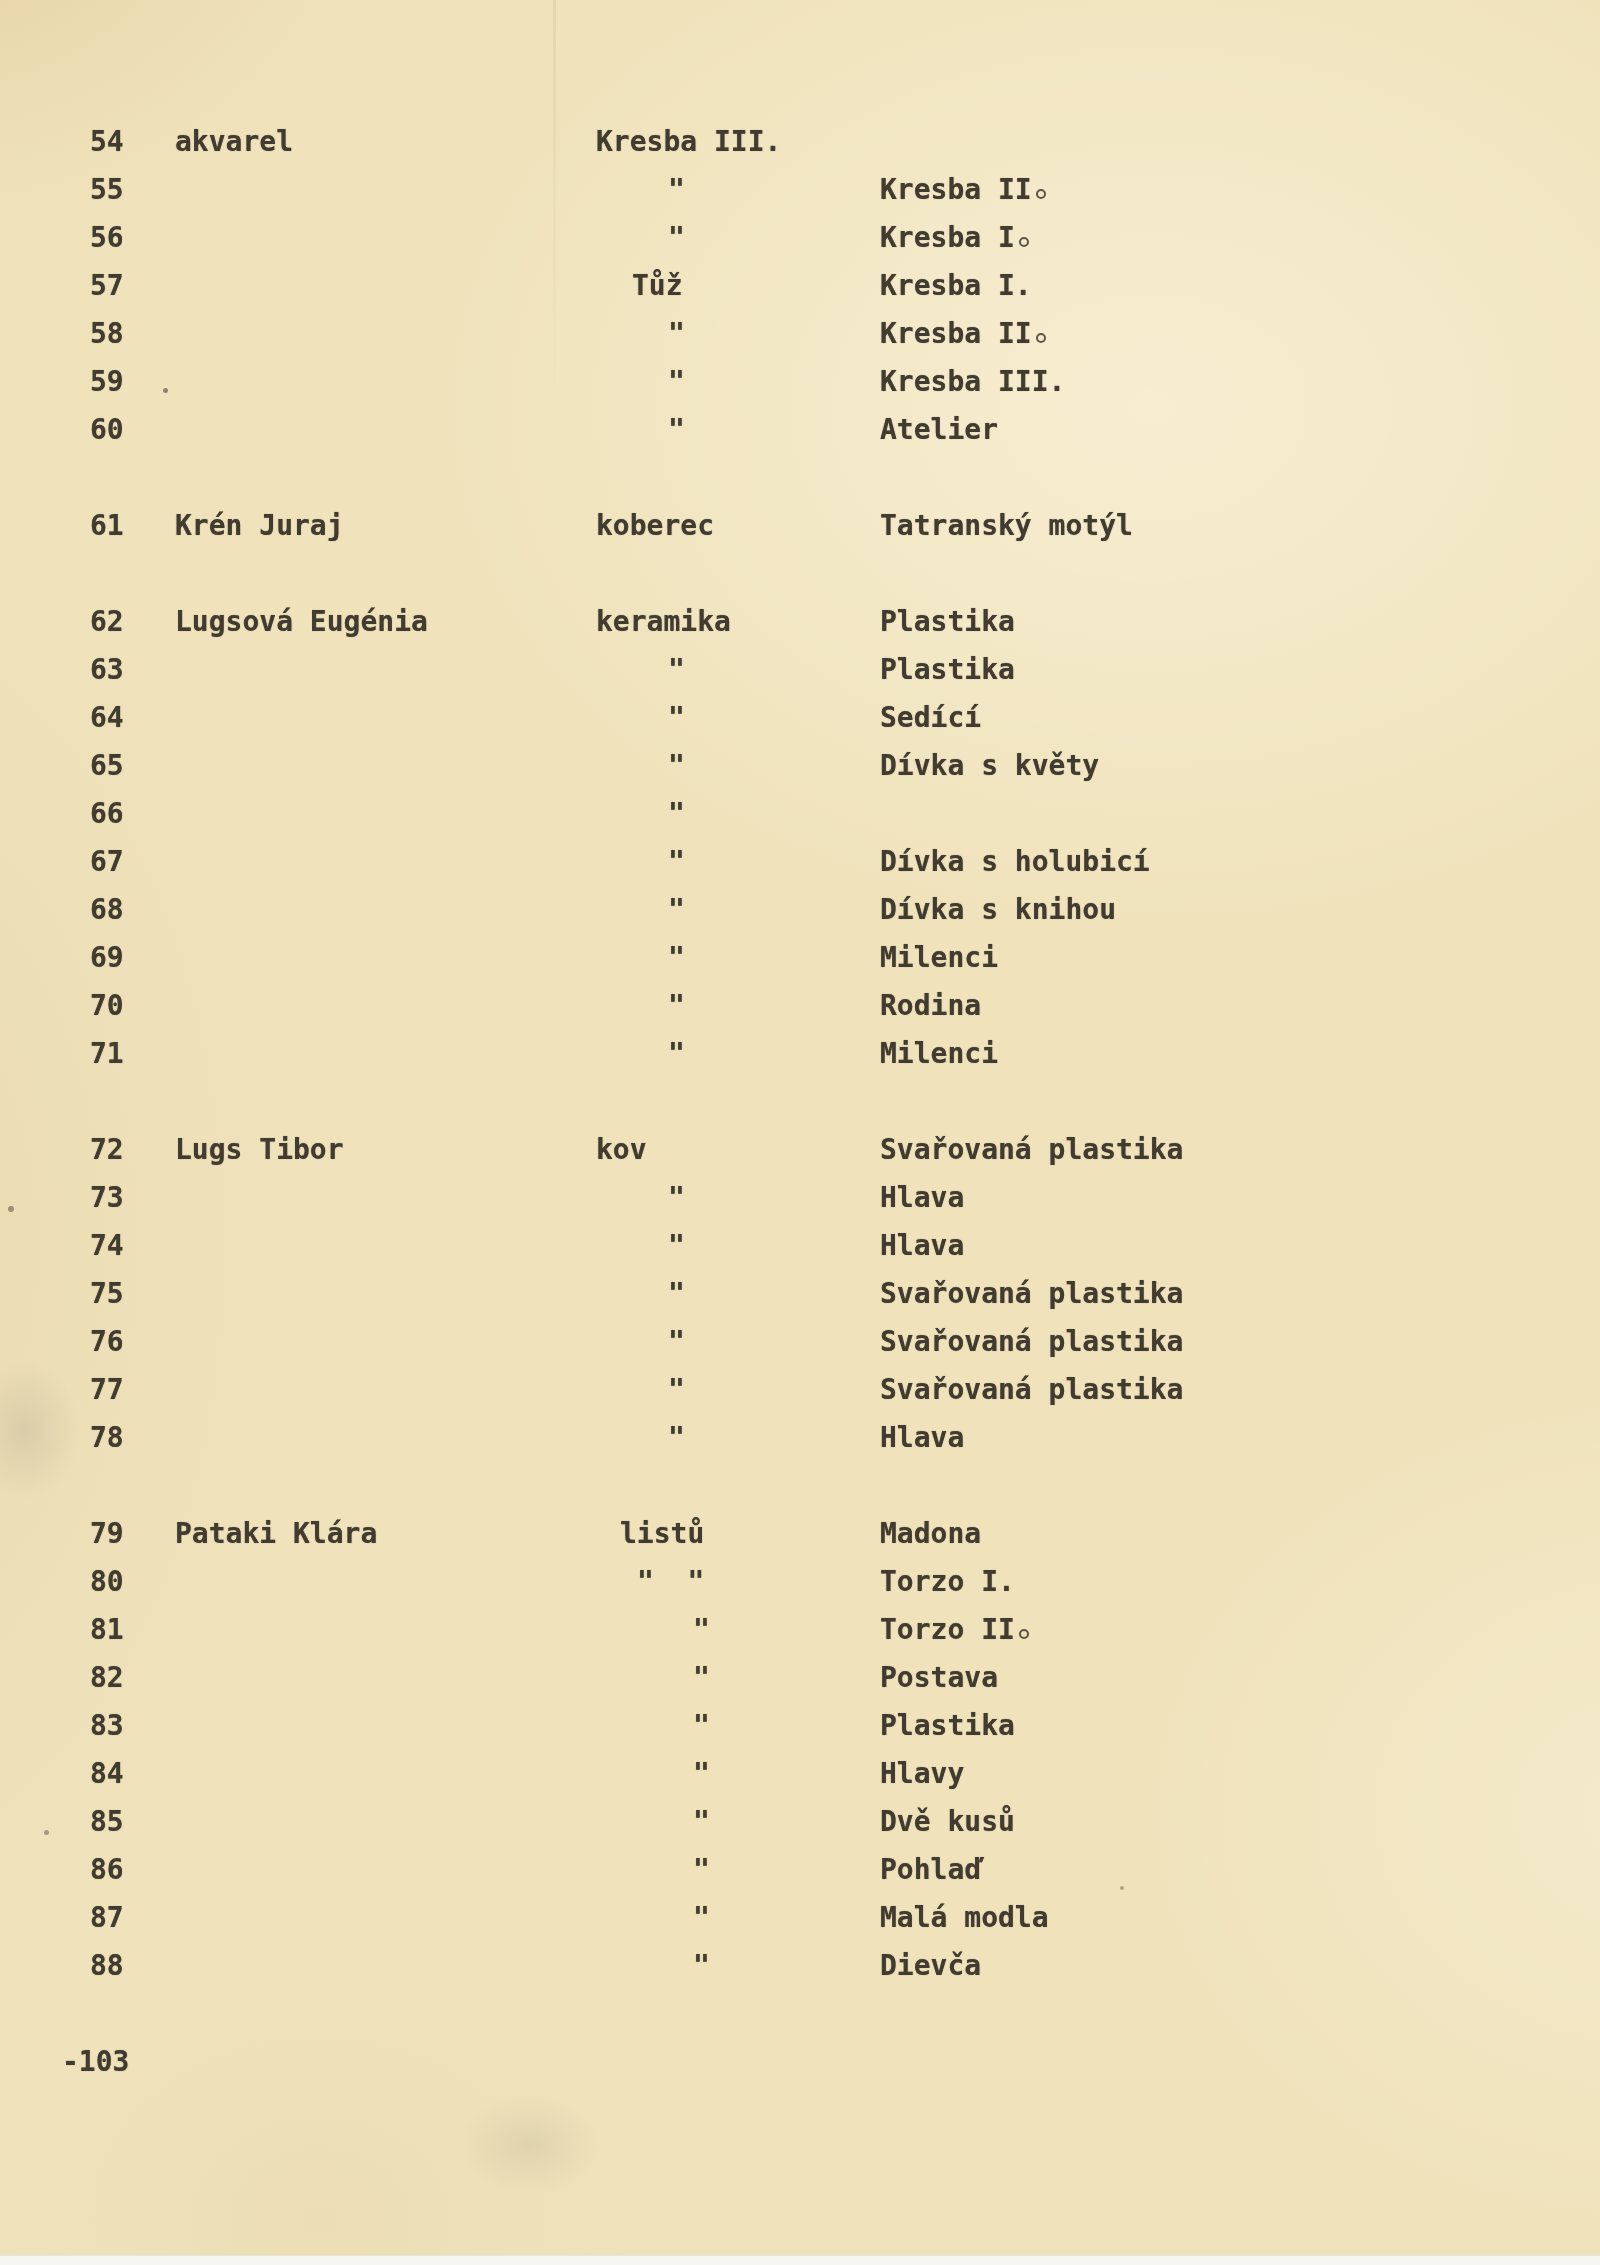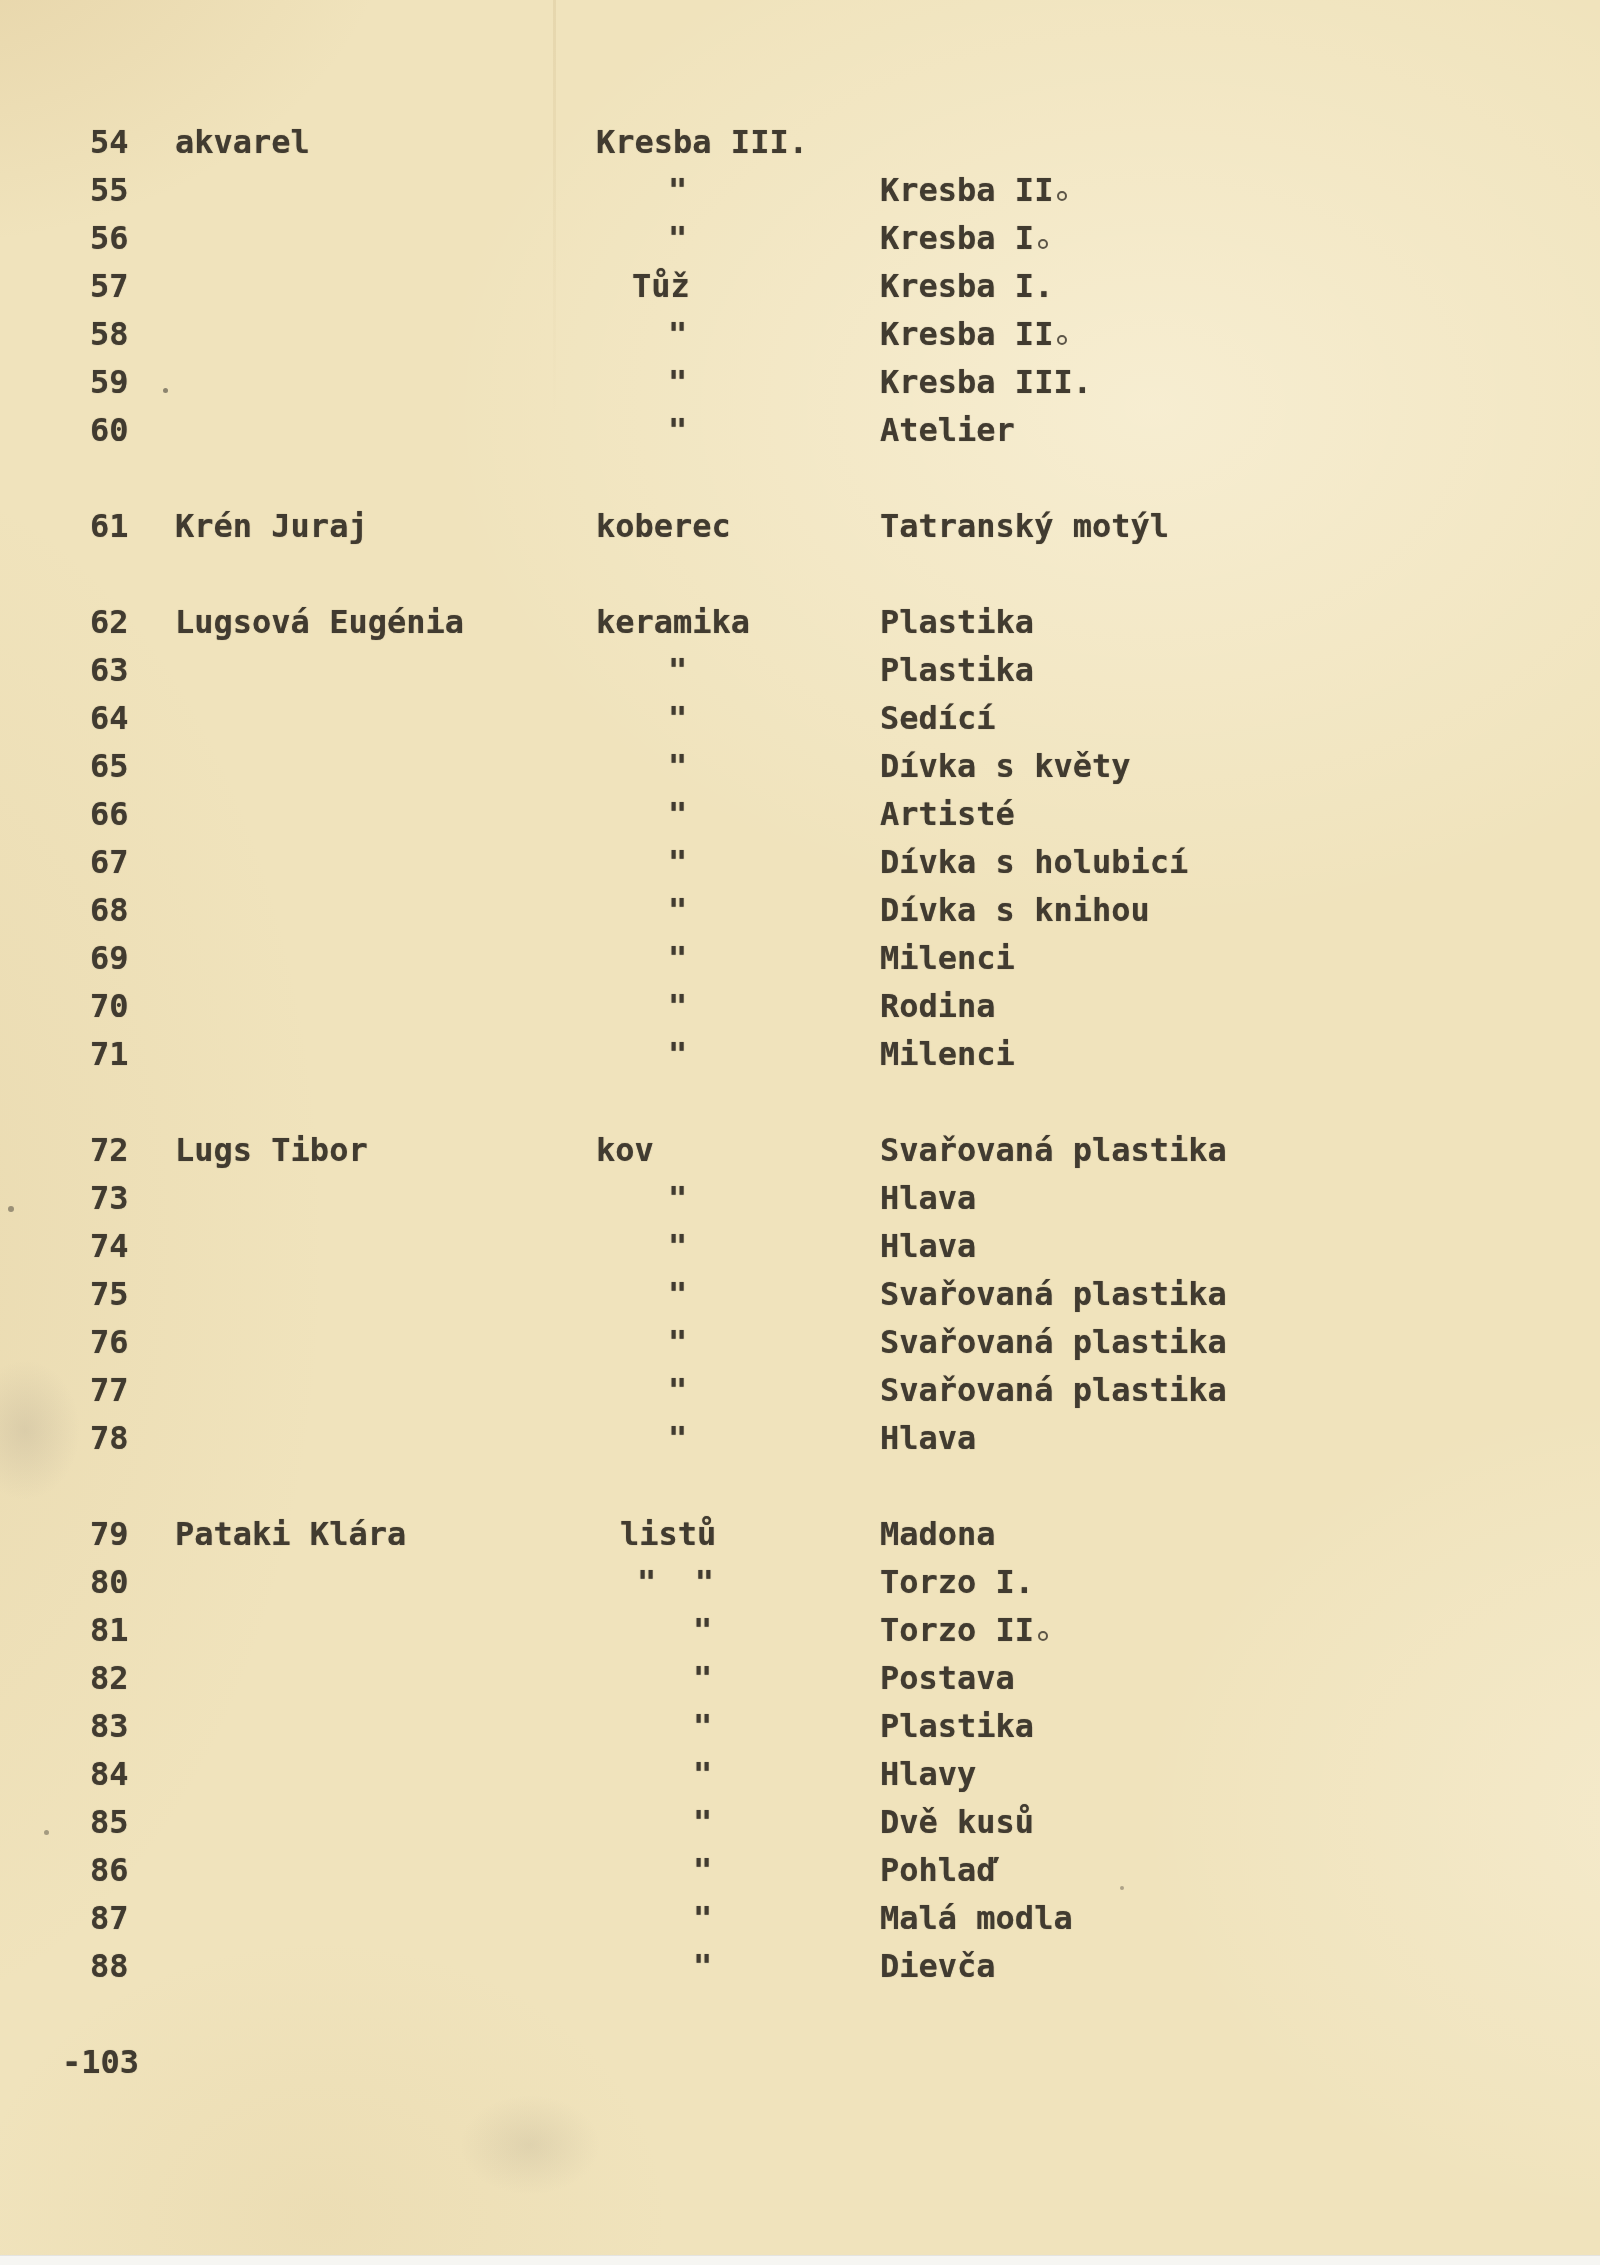--- a/index.html
+++ b/index.html
@@ -20,21 +20,21 @@
     font-weight:bold;
     color:#413b30;
   }
   .content{position:absolute;top:118px;left:0;width:100%;}
   .block{margin-bottom:48px;}
   .row{
     display:grid;
     grid-template-columns:85px 421px 284px 1fr;
     padding-left:90px;
     line-height:48px;
-    font-size:32px;
+    font-size:28px;
     white-space:pre;
     text-shadow:0 0 1px rgba(62,54,42,.55);
   }
   .cell{overflow:visible;}
   
   .q{padding-left:72px;}
   .block-4 .q{padding-left:97px;}
   .q2{padding-left:41px;}
   .m24{padding-left:24px;}
   .m34{padding-left:34px;}
@@ -79,21 +79,21 @@
         <div class="row"><span class="cell">60</span><span class="cell"></span><span class="cell q">"</span><span class="cell">Atelier</span></div>
       </div>
       <div class="block block-1">
         <div class="row"><span class="cell">61</span><span class="cell">Krén Juraj</span><span class="cell">koberec</span><span class="cell">Tatranský motýl</span></div>
       </div>
       <div class="block block-2">
         <div class="row"><span class="cell">62</span><span class="cell">Lugsová Eugénia</span><span class="cell">keramika</span><span class="cell">Plastika</span></div>
         <div class="row"><span class="cell">63</span><span class="cell"></span><span class="cell q">"</span><span class="cell">Plastika</span></div>
         <div class="row"><span class="cell">64</span><span class="cell"></span><span class="cell q">"</span><span class="cell">Sedící</span></div>
         <div class="row"><span class="cell">65</span><span class="cell"></span><span class="cell q">"</span><span class="cell">Dívka s květy</span></div>
-        <div class="row"><span class="cell">66</span><span class="cell"></span><span class="cell q">"</span><span class="cell">Artisté</span></div>
+        <div class="row"><span class="cell">66</span><span class="cell"></span><span class="cell q">"</span></div>
         <div class="row"><span class="cell">67</span><span class="cell"></span><span class="cell q">"</span><span class="cell">Dívka s holubicí</span></div>
         <div class="row"><span class="cell">68</span><span class="cell"></span><span class="cell q">"</span><span class="cell">Dívka s knihou</span></div>
         <div class="row"><span class="cell">69</span><span class="cell"></span><span class="cell q">"</span><span class="cell">Milenci</span></div>
         <div class="row"><span class="cell">70</span><span class="cell"></span><span class="cell q">"</span><span class="cell">Rodina</span></div>
         <div class="row"><span class="cell">71</span><span class="cell"></span><span class="cell q">"</span><span class="cell">Milenci</span></div>
       </div>
       <div class="block block-3">
         <div class="row"><span class="cell">72</span><span class="cell">Lugs Tibor</span><span class="cell">kov</span><span class="cell">Svařovaná plastika</span></div>
         <div class="row"><span class="cell">73</span><span class="cell"></span><span class="cell q">"</span><span class="cell">Hlava</span></div>
         <div class="row"><span class="cell">74</span><span class="cell"></span><span class="cell q">"</span><span class="cell">Hlava</span></div>

